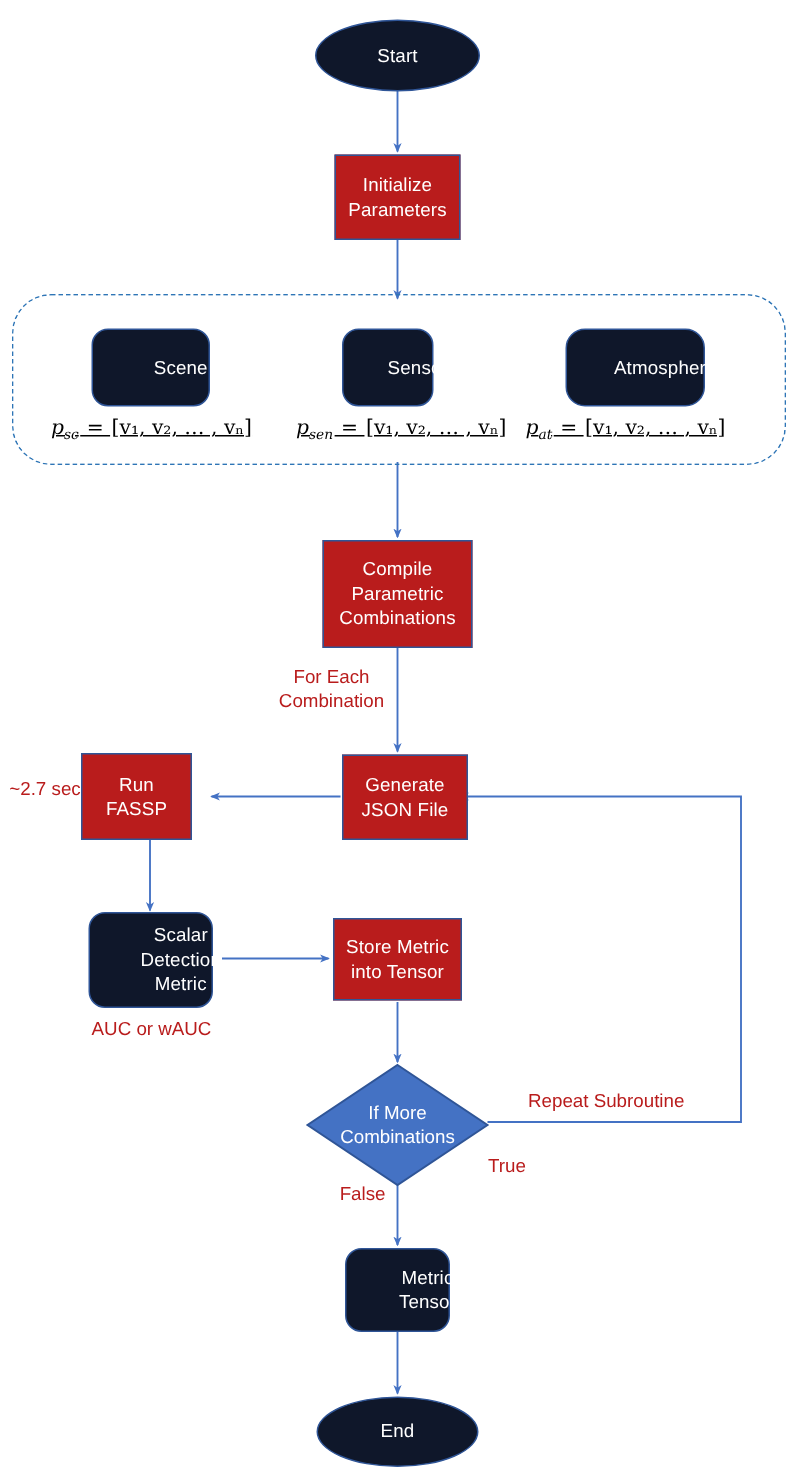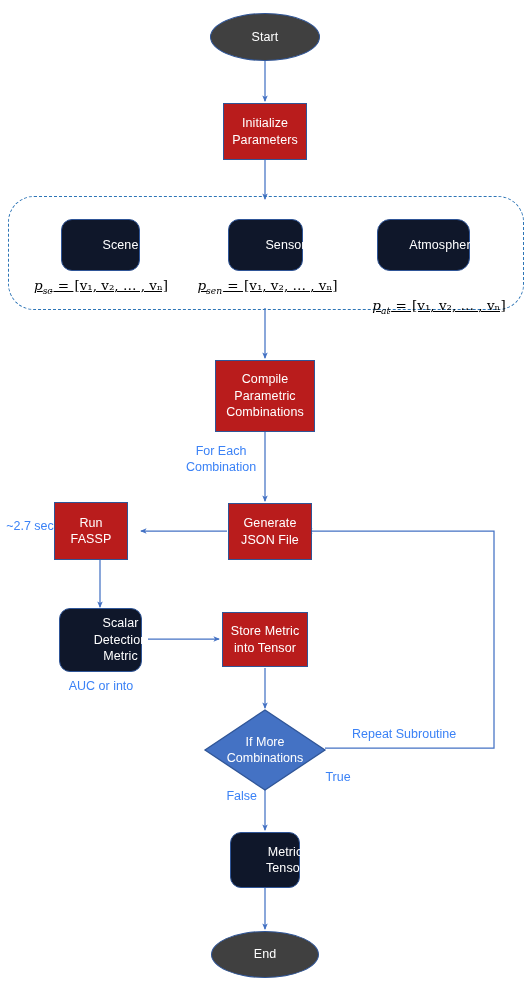--- a/index.html
+++ b/index.html
@@ -37,21 +37,21 @@
     background: #b91c1c;
     border: 1.3px solid #2f5597;
   }
   .rounded {
     background: #0f172a;
     border: 1.3px solid #2f5597;
     border-radius: 11px;
     padding-left: 40px;
   }
   .terminator {
-    background: #404040;
+    background: #0f172a;
     border: 1.3px solid #2f5597;
     border-radius: 50%;
   }
   .diamond-wrap {
     position: absolute;
   }
   .diamond-wrap svg {
     position: absolute;
     left: 0;
     top: 0;
@@ -73,21 +73,21 @@
   }
   .dashed-group {
     position: absolute;
     box-sizing: border-box;
     border: 1.4px dashed #2e75b6;
     border-radius: 26px;
     background: transparent;
   }
   .plain-label {
     position: absolute;
-    color: #3b82f6;
+    color: #b91c1c;
     font-size: 12.5px;
     line-height: 1.3;
     text-align: center;
     white-space: pre-line;
   }
   .math {
     position: absolute;
     color: #000000;
     font-family: "DejaVu Serif", "Liberation Serif", serif;
     font-style: italic;
@@ -154,31 +154,31 @@
 
 <div class="dashed-group" style="left:8px; top:196px; width:516px; height:114px;"></div>
 
 <div class="node rounded" style="left:61px; top:219px; width:79px; height:52px;">
   <span>Scene</span>
 </div>
 <div class="math" style="left:26px; top:277px; width:150px;">
   p<sub>sc</sub><span class="op"> = </span><span class="brk">[v₁, v₂, … , vₙ]</span>
 </div>
 
-<div class="node rounded" style="left:228px; top:219px; width:75px; height:52px;">
+<div class="node rounded" style="left:228px; top:219px; width:61px; height:52px;">
   <span>Sensor</span>
 </div>
 <div class="math" style="left:190px; top:277px; width:155px;">
   p<sub>sen</sub><span class="op"> = </span><span class="brk">[v₁, v₂, … , vₙ]</span>
 </div>
 
 <div class="node rounded" style="left:377px; top:219px; width:93px; height:52px;border-radius:13px;">
   <span>Atmosphere</span>
 </div>
-<div class="math" style="left:364px; top:277px; width:150px;margin-top:20px;">
+<div class="math" style="left:342px; top:277px; width:150px;">
   p<sub>at</sub><span class="op"> = </span><span class="brk">[v₁, v₂, … , vₙ]</span>
 </div>
 
 <div class="node proc" style="left:215px; top:360px; width:100px; height:72px;">
   <span style="white-space:pre-line;">Compile
 Parametric
 Combinations</span>
 </div>
 
 <div class="plain-label" style="left:180px; top:443px; width:82px;">For Each
@@ -195,21 +195,21 @@
 </div>
 
 <div class="plain-label" style="left:0px; top:518px; width:60px;">~2.7 sec</div>
 
 <div class="node rounded" style="left:59px; top:608px; width:83px; height:64px;">
   <span style="white-space:pre-line;">Scalar
 Detection
 Metric</span>
 </div>
 
-<div class="plain-label" style="left:40px; top:678px; width:122px;">AUC or into</div>
+<div class="plain-label" style="left:40px; top:678px; width:122px;">AUC or wAUC</div>
 
 <div class="node proc" style="left:222px; top:612px; width:86px; height:55px;">
   <span style="white-space:pre-line;">Store Metric
 into Tensor</span>
 </div>
 
 <div class="diamond-wrap" style="left:205px; top:710px; width:120px; height:80px;">
   <svg width="120" height="80" viewBox="0 0 120 80" xmlns="http://www.w3.org/2000/svg">
     <polygon points="60,0 120,40 60,80 0,40" fill="#4472c4" stroke="#2f5597" stroke-width="1.3"></polygon>
   </svg>

